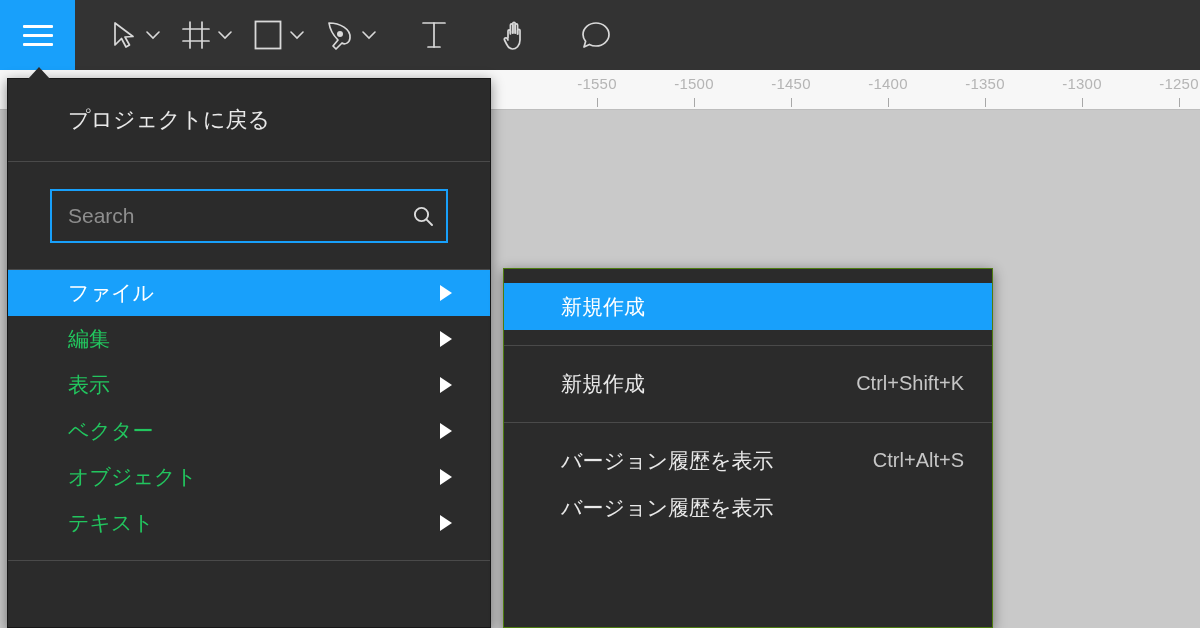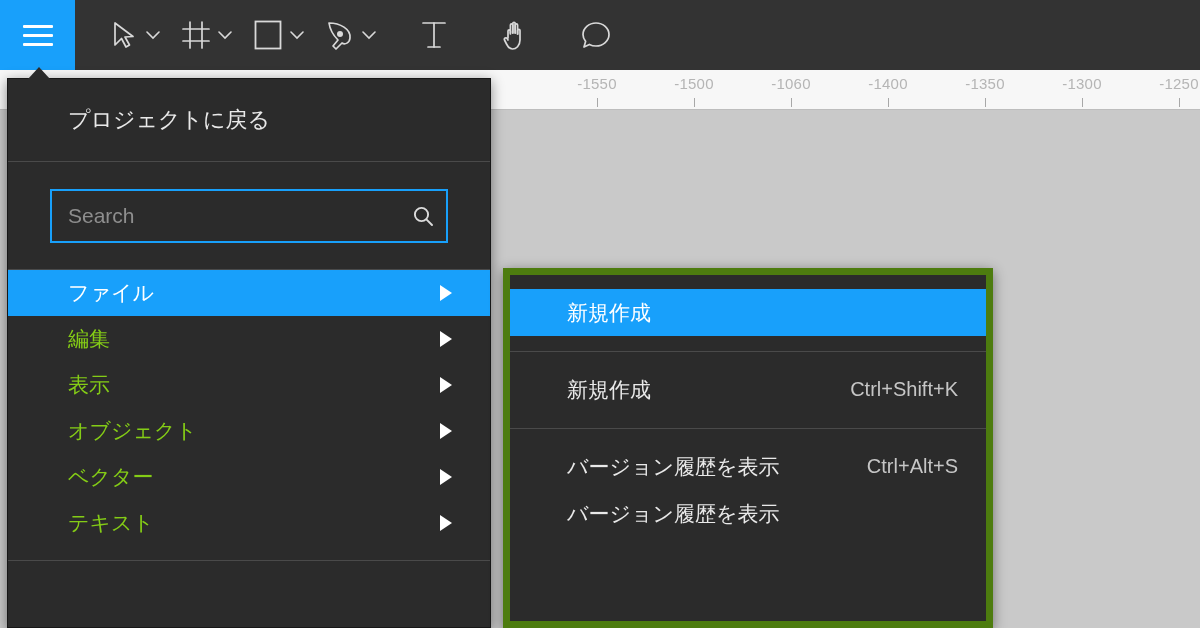--- a/index.html
+++ b/index.html
@@ -124,21 +124,21 @@
     width: 46px; height: 54px;
     display: flex; align-items: center; justify-content: center;
   }
 
   .menu-list { }
   .menu-row {
     position: relative;
     height: 46px;
     display: flex; align-items: center;
     padding-left: 60px; padding-right: 30px;
-    color: #84cc16; font-size: 21px;
+    color: #22c55e; font-size: 21px;
     cursor: pointer;
   }
   .menu-row.sel { background: #18a0fb; color: #ffffff; }
   .menu-row .caret {
     position: absolute; right: 38px; top: 50%;
     transform: translateY(-50%);
     width: 0; height: 0;
     border-top: 8px solid transparent;
     border-bottom: 8px solid transparent;
     border-left: 12px solid #ffffff;
@@ -146,21 +146,21 @@
   .menu-bottom-sep {
     height: 1px; background: #4a4a4a;
     margin-top: 14px;
   }
 
   
   .submenu {
     position: absolute; left: 503px; top: 268px;
     width: 490px; height: 360px;
     background: #2b2b2b;
-    border: 7px solid #4d7c0f;
+    border: 1px solid #4d7c0f;
     box-shadow: 0 3px 12px rgba(0,0,0,0.45);
     z-index: 31;
     padding-top: 14px;
     overflow: hidden;
   }
   .sub-row {
     position: relative;
     height: 47px;
     display: flex; align-items: center;
     padding-left: 57px; padding-right: 28px;
@@ -186,21 +186,21 @@
   <div class="ruler-h" id="ruler-h">
       <div class="ruler-tick" style="left: 597px;">
         <div class="lbl">-1550</div>
         <div class="mark"></div>
       </div>
       <div class="ruler-tick" style="left: 694px;">
         <div class="lbl">-1500</div>
         <div class="mark"></div>
       </div>
       <div class="ruler-tick" style="left: 791px;">
-        <div class="lbl">-1060</div>
+        <div class="lbl">-1450</div>
         <div class="mark"></div>
       </div>
       <div class="ruler-tick" style="left: 888px;">
         <div class="lbl">-1400</div>
         <div class="mark"></div>
       </div>
       <div class="ruler-tick" style="left: 985px;">
         <div class="lbl">-1350</div>
         <div class="mark"></div>
       </div>
@@ -341,25 +341,25 @@
         </div>
         <div class="menu-row">
           <span>編集</span>
           <span class="caret"></span>
         </div>
         <div class="menu-row">
           <span>表示</span>
           <span class="caret"></span>
         </div>
         <div class="menu-row">
+          <span>ベクター</span>
+          <span class="caret"></span>
+        </div>
+        <div class="menu-row">
           <span>オブジェクト</span>
-          <span class="caret"></span>
-        </div>
-        <div class="menu-row">
-          <span>ベクター</span>
           <span class="caret"></span>
         </div>
         <div class="menu-row">
           <span>テキスト</span>
           <span class="caret"></span>
         </div>
       </div>
     <div class="menu-bottom-sep"></div>
   </div>
 

